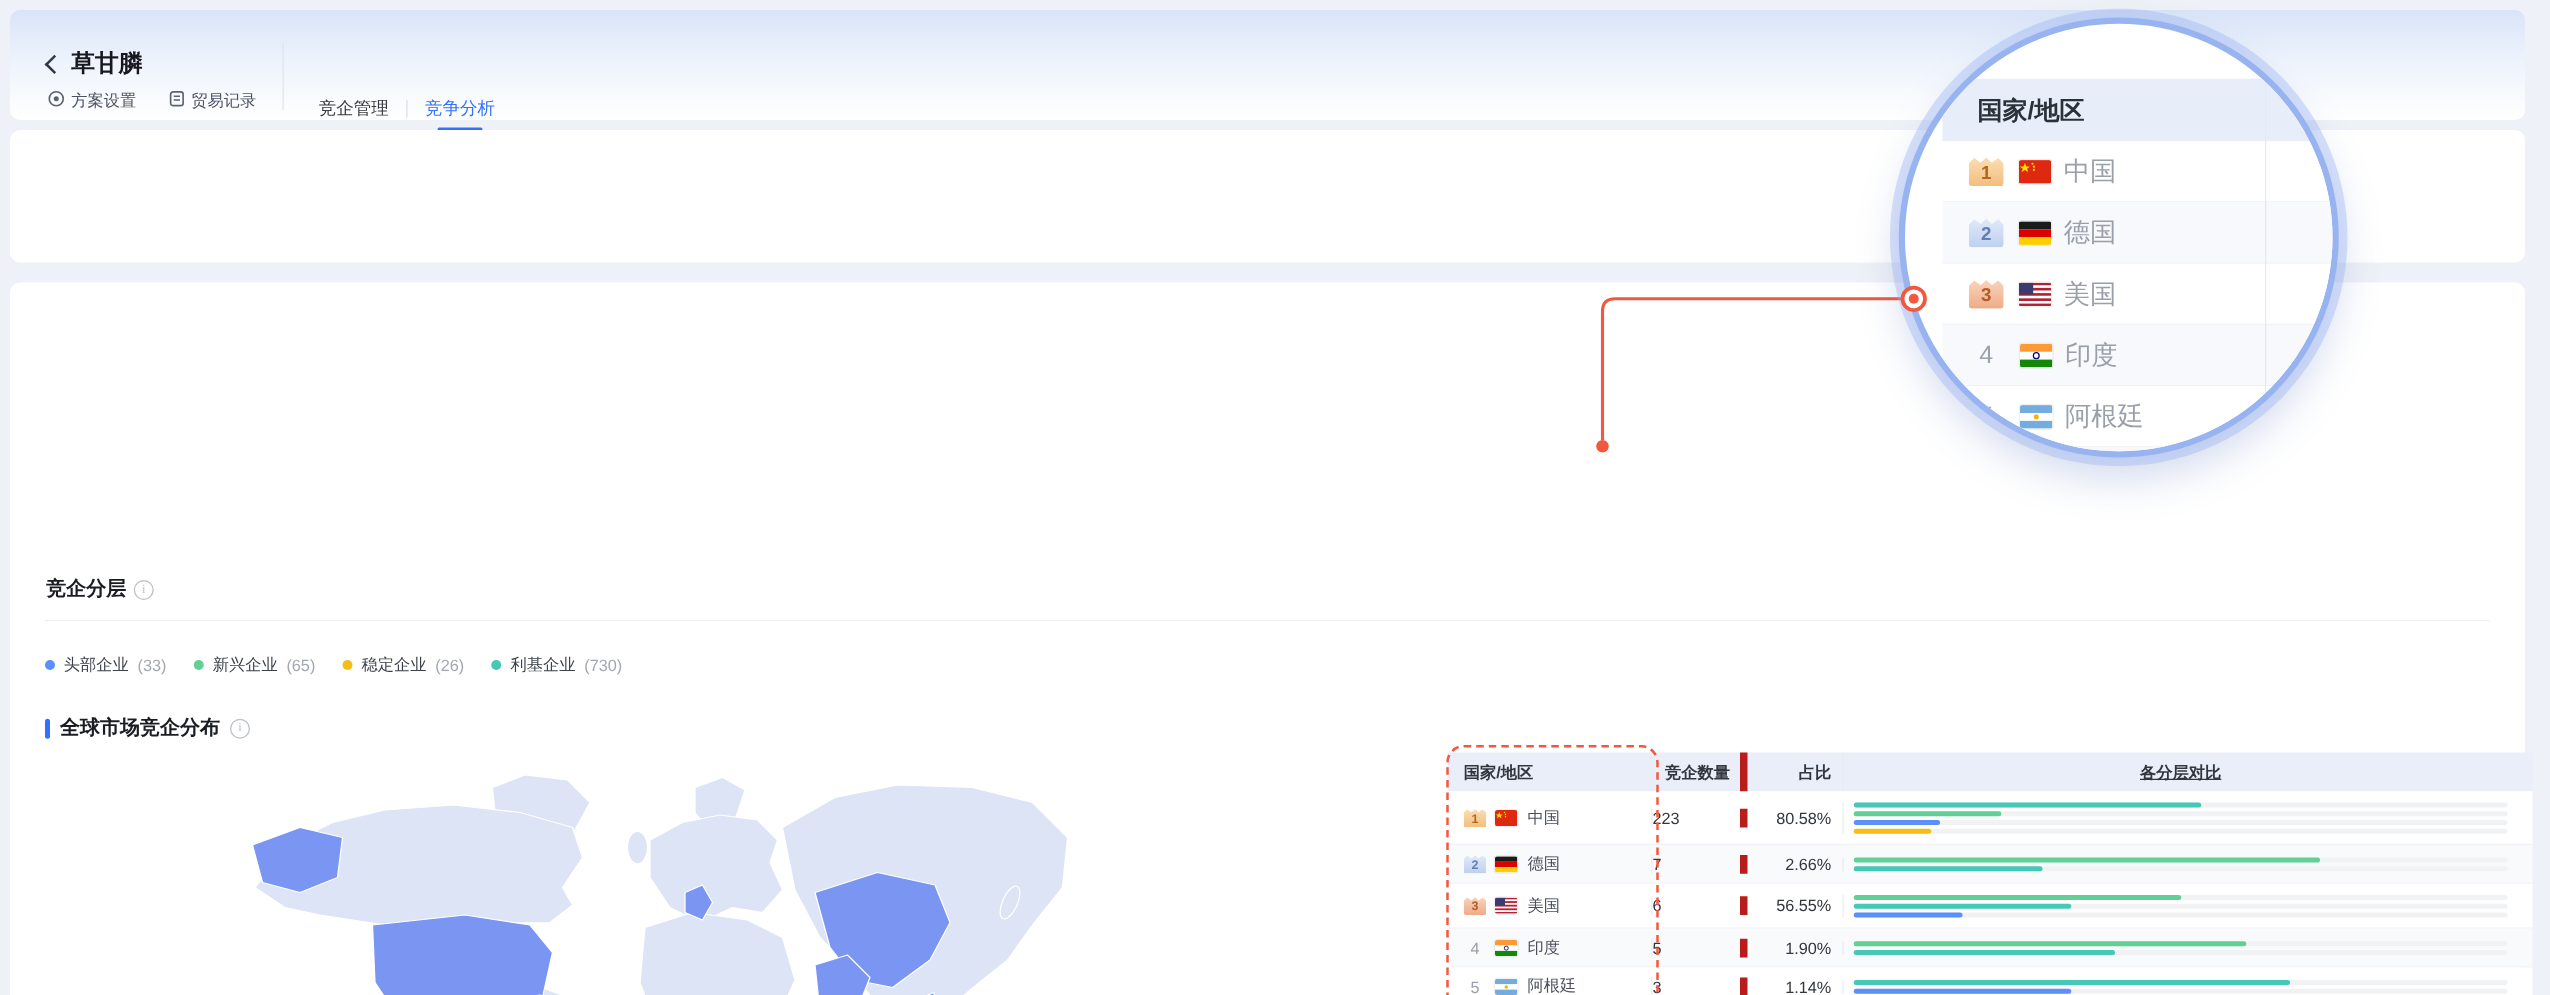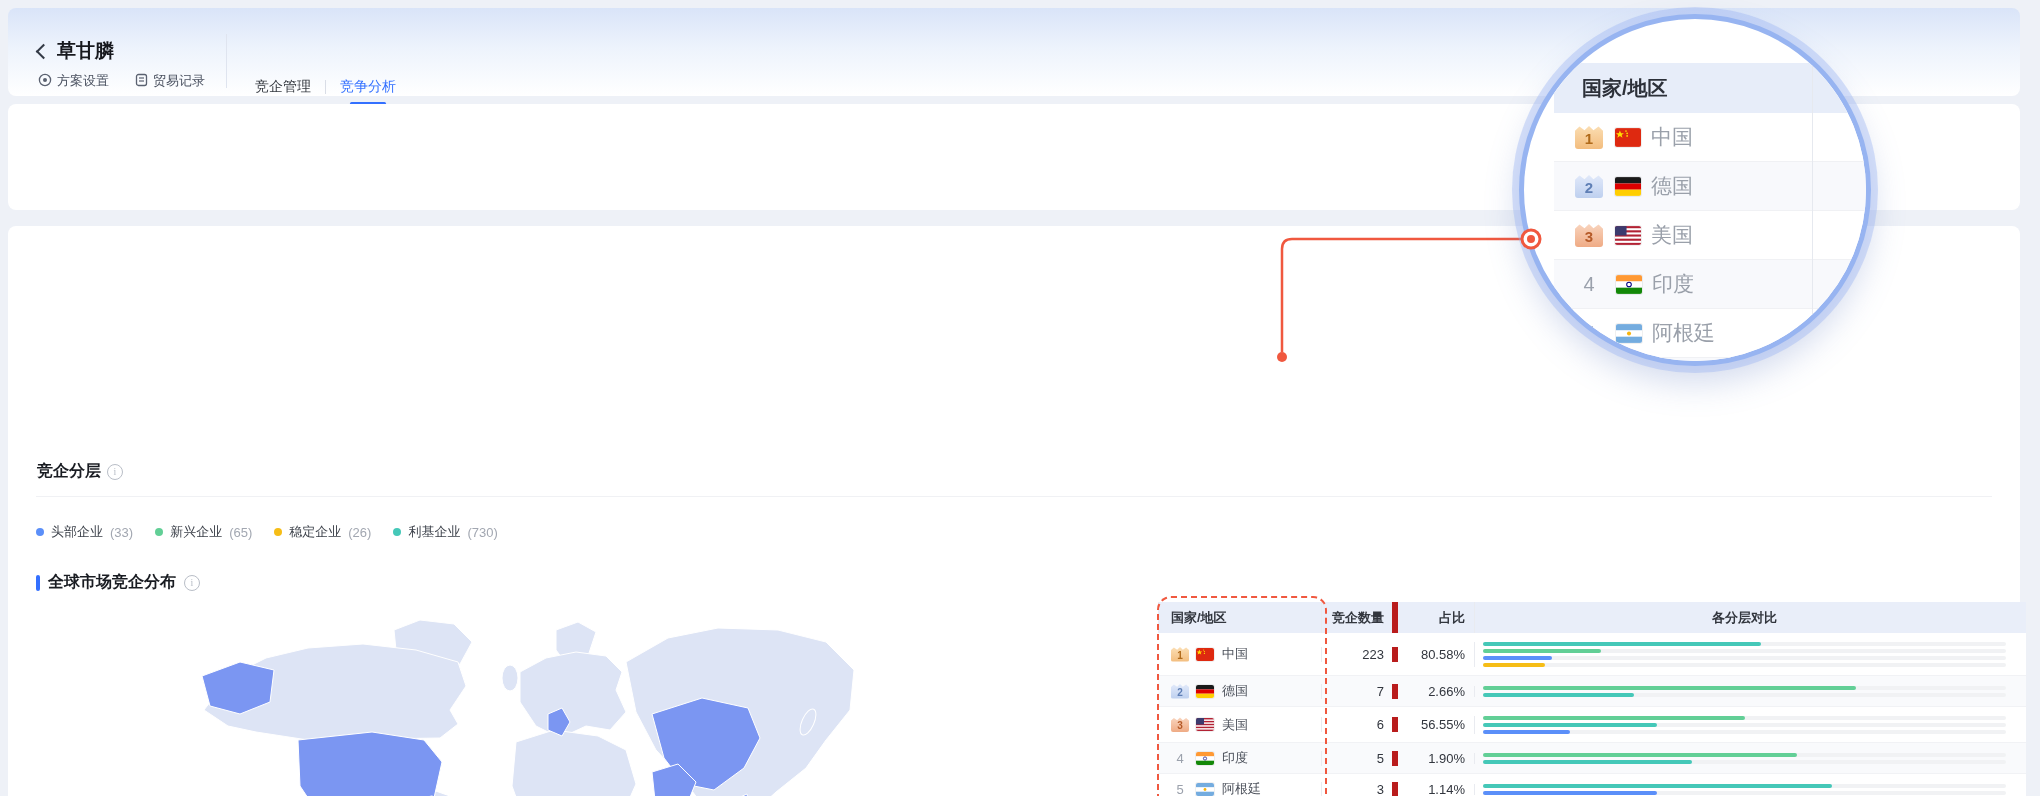--- a/index.html
+++ b/index.html
@@ -6,21 +6,21 @@
   body{background:#eef1f7;font-family:"Liberation Sans","DejaVu Sans",sans-serif;}
   #stage{position:relative;width:2040px;height:796px;overflow:hidden;background:#eef1f7;}
   .card{position:absolute;left:8px;width:2012px;background:#fff;border-radius:8px;}
   #card-header{top:8px;height:88px;background:linear-gradient(180deg,#d9e4f8 0%,#edf3fc 45%,#ffffff 100%);}
   #card-filter{top:104px;height:106px;}
   #card-main{top:226px;height:600px;}
   
   .title-row{position:absolute;left:30px;top:30px;display:flex;align-items:center;gap:8px;}
   .page-title{font-size:19px;font-weight:bold;color:#16181d;}
   .hdr-actions{position:absolute;left:30px;top:64px;display:flex;gap:26px;}
-  .hdr-action{display:flex;align-items:flex-end;gap:5px;font-size:13px;color:#4b5261;cursor:pointer;}
+  .hdr-action{display:flex;align-items:flex-start;gap:5px;font-size:13px;color:#4b5261;cursor:pointer;}
   .vsep{position:absolute;left:218px;top:26px;width:1px;height:54px;background:#dfe4ef;}
   .tabs{position:absolute;left:245px;top:34px;display:flex;gap:27px;}
   .tab{position:relative;font-size:15px;color:#3d434f;padding-bottom:8px;cursor:pointer;}
   .tab.active{font-weight:bold;color:#14161b;}
   .tab.active::after{content:"";position:absolute;left:4px;right:4px;bottom:-11px;height:3px;border-radius:2px;background:var(--accent);}
   .subtabs{position:absolute;left:247px;top:70px;display:flex;align-items:center;gap:14px;}
   .subtab{position:relative;font-size:14px;color:#34383f;cursor:pointer;}
   .subtab.active{color:var(--accent);}
   .subtab.active::after{content:"";position:absolute;left:10px;right:10px;bottom:-9px;height:3px;border-radius:2px;background:var(--accent);}
   .subtab-sep{width:1px;height:14px;background:#d9dde6;}
@@ -44,21 +44,21 @@
   #map-title-row{position:absolute;left:28px;top:346px;display:flex;align-items:center;gap:8px;}
   .title-bar{width:4px;height:16px;border-radius:2px;background:var(--accent);}
   
   #map-wrap{position:absolute;left:150px;top:388px;width:702px;height:364px;}
   
   #rank-table{position:absolute;left:1150px;top:376px;width:868px;font-size:13px;color:#32363e;}
   .t-head{display:flex;height:31px;background:#e9eef9;align-items:center;font-weight:bold;}
   .t-row{display:flex;align-items:center;border-bottom:1px solid #f1f2f5;background:#fff;}
   .t-row.alt{background:#f9fafc;}
   .c1{width:163px;display:flex;align-items:center;padding-left:13px;box-sizing:border-box;overflow:hidden;white-space:nowrap;}
-  .c2{width:71px;text-align:right;padding-right:8px;box-sizing:border-box;border-left:1px solid #e9ebf0;}
+  .c2{width:71px;text-align:left;padding-right:8px;box-sizing:border-box;border-left:1px solid #e9ebf0;}
   .c3{width:82px;text-align:right;padding-right:9px;box-sizing:border-box;border-left:6px solid #b91c1c;}
   .c4{flex:1;padding:0 20px 0 8px;box-sizing:border-box;border-left:1px solid #e9ebf0;display:flex;flex-direction:column;justify-content:center;gap:3px;}
   .t-head .c1{padding-left:13px;}
   .t-head .c2,.t-head .c3,.t-head .c4{height:100%;display:flex;align-items:center;}
   .t-head .c2,.t-head .c3{justify-content:flex-end;}
   .rank-num{width:18px;text-align:center;color:#9ba1ac;font-size:13px;flex:none;}
   .badge{width:18px;height:15px;flex:none;font-size:10px;font-weight:bold;text-align:center;line-height:17px;clip-path:polygon(0 24%,16% 6%,34% 22%,50% 4%,66% 22%,84% 6%,100% 24%,100% 100%,0 100%);border-radius:2px;}
   .badge.b1{background:linear-gradient(#fbdfb5,#f3bd7e);color:#b06a1a;}
   .badge.b2{background:linear-gradient(#e2eafa,#bed0ef);color:#5f7fb5;}
   .badge.b3{background:linear-gradient(#f9d6c0,#efab85);color:#b55a28;}
@@ -206,21 +206,21 @@
             <path d="M216,256 L244,250 L256,278 L248,314 L238,352 L224,354 L215,308 Z"></path>
             <path d="M390,248 L424,242 L434,268 L420,292 L396,288 L386,266 Z"></path>
           </g>
         </svg></div>
 
     <div id="rank-table">
       <div class="t-head">
         <div class="c1">国家/地区</div>
         <div class="c2">竞企数量</div>
         <div class="c3">占比</div>
-        <div class="c4" style="flex-direction:row;align-items:center;">各分层对比</div>
+        <div class="c4" style="flex-direction:row;align-items:center;text-decoration:underline;">各分层对比</div>
       </div>
       <div id="t-body">
           <div class="t-row" style="height: 42px;">
             <div class="c1">
               <span class="badge b1">1</span>
               <span class="flag"><svg width="18" height="13" viewBox="0 0 18 13">
                   <rect width="18" height="13" fill="#DE2910"></rect>
                   <polygon points="3.4,1.6 4.2,3.5 6.2,3.5 4.6,4.7 5.2,6.6 3.4,5.4 1.6,6.6 2.2,4.7 0.6,3.5 2.6,3.5" fill="#FFDE00"></polygon>
                   <circle cx="7.6" cy="2" r="0.6" fill="#FFDE00"></circle>
                   <circle cx="8.4" cy="3.6" r="0.6" fill="#FFDE00"></circle>

